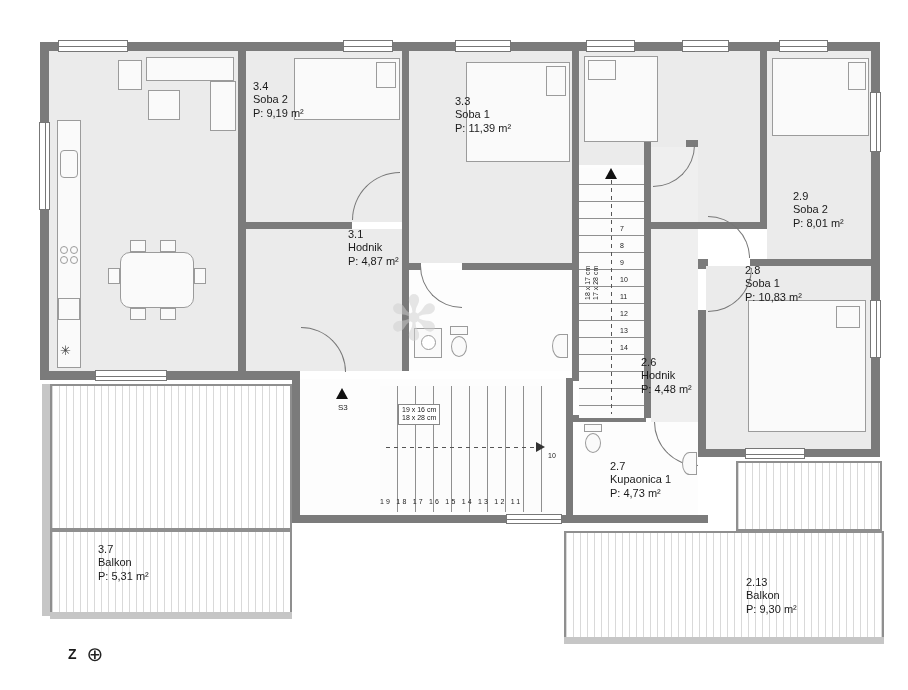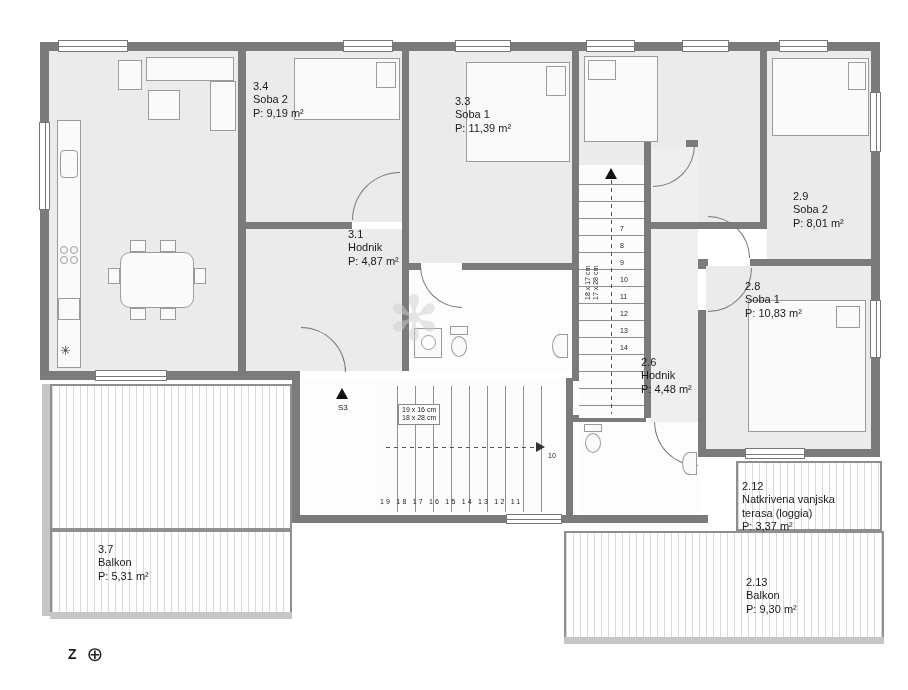--- a/index.html
+++ b/index.html
@@ -188,41 +188,40 @@
   <div class="label" style="left:348px;top:228px;width:56px">
     <div>3.1</div>
     <div>Hodnik</div>
     <div>P: 4,87 m²</div>
   </div>
   <div class="label" style="left:793px;top:190px;width:70px">
     <div>2.9</div>
     <div>Soba 2</div>
     <div>P: 8,01 m²</div>
   </div>
-  <div class="label" style="left:745px;top:280px;width:80px">
+  <div class="label" style="left:745px;top:264px;width:80px">
     <div>2.8</div>
     <div>Soba 1</div>
     <div>P: 10,83 m²</div>
   </div>
   <div class="label" style="left:641px;top:356px;width:58px">
     <div>2.6</div>
     <div>Hodnik</div>
     <div>P: 4,48 m²</div>
   </div>
+  <div class="label" style="left:610px;top:460px;width:80px">
+    <div>2.7</div>
+    <div>Kupaonica 1</div>
+    <div>P: 4,73 m²</div>
+  </div>
   <div class="label" style="left:98px;top:543px;width:80px">
     <div>3.7</div>
     <div>Balkon</div>
     <div>P: 5,31 m²</div>
   </div>
-  <div class="label" style="left:742px;top:480px;width:130px">
-    <div>2.12</div>
-    <div>Natkrivena vanjska
-terasa (loggia)</div>
-    <div>P: 3,37 m²</div>
-  </div>
   <div class="label" style="left:746px;top:576px;width:80px">
     <div>2.13</div>
     <div>Balkon</div>
     <div>P: 9,30 m²</div>
   </div>
 
   <div class="wm" style="left:388px;top:288px">
     <span class="fl">✻</span>
   </div>
 

